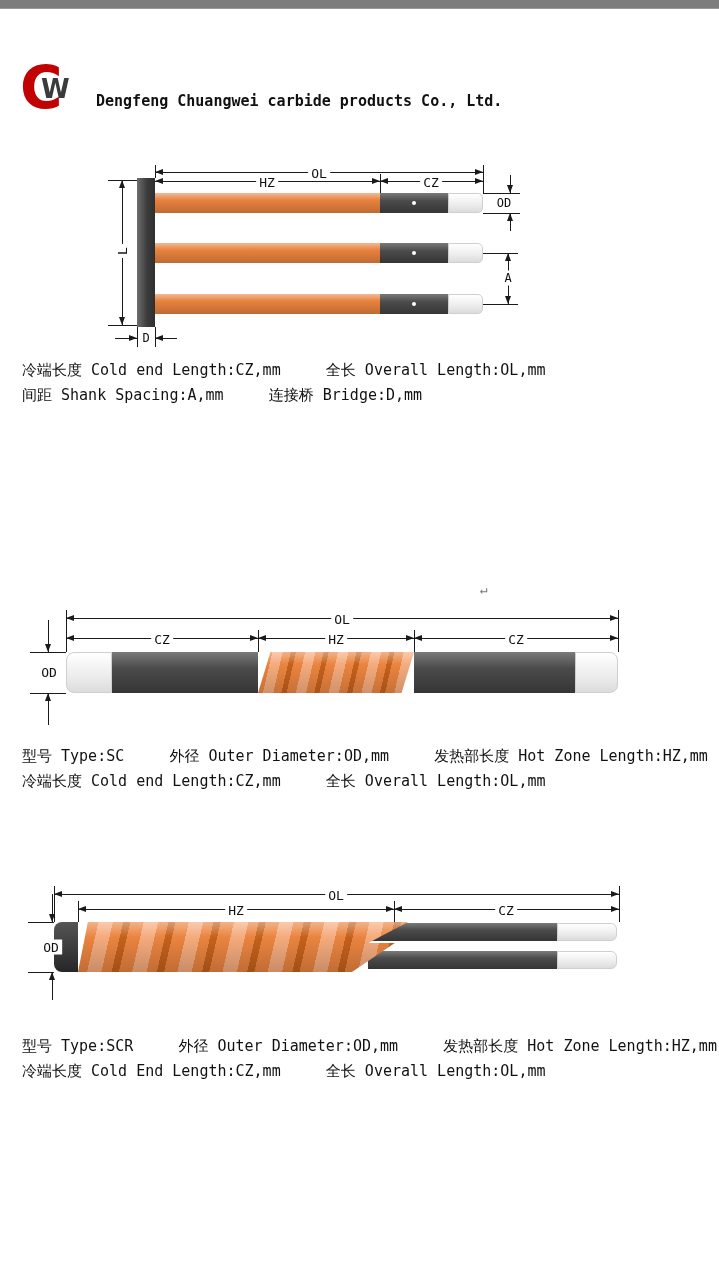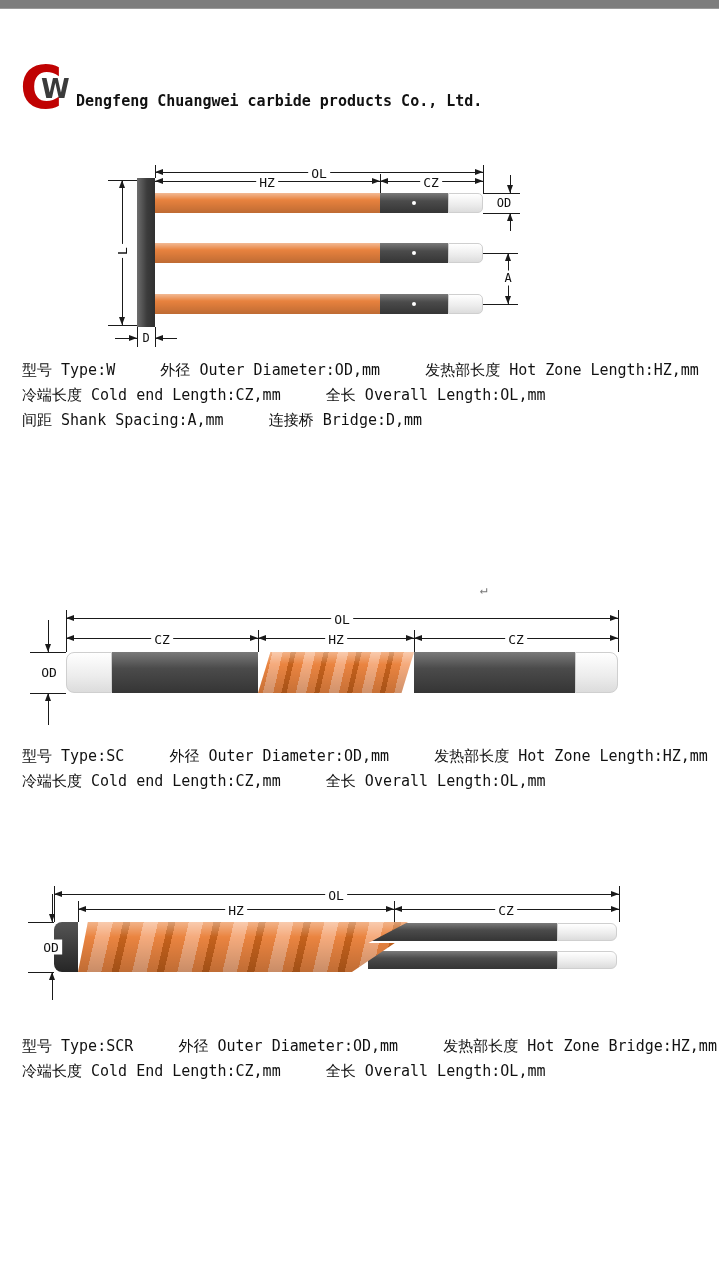--- a/index.html
+++ b/index.html
@@ -5,21 +5,21 @@
   html,body{margin:0;padding:0;background:#fff;}
   .page{position:relative;width:719px;height:1280px;background:#fff;overflow:hidden;
         font-family:"DejaVu Sans Mono","Liberation Mono",monospace;color:#111;}
   .top-bar{position:absolute;left:0;top:0;width:719px;height:8px;background:#7d7d7d;border-bottom:1px solid #9a9a9a;}
   
   .logo-c{position:absolute;left:20px;top:60px;font-family:"DejaVu Sans",sans-serif;
           font-weight:bold;font-size:58px;line-height:56px;color:#c00202;}
   .logo-w{position:absolute;left:41px;top:76px;font-family:"DejaVu Sans",sans-serif;
           font-weight:bold;font-size:26px;line-height:26px;color:#3b3b3b;letter-spacing:-1px;}
   .company-cn{position:absolute;left:82px;top:66px;font-size:17px;letter-spacing:2px;color:#222;}
-  .company-en{position:absolute;left:76px;top:92px;font-size:15px;font-weight:bold;color:#111;}
+  .company-en{position:absolute;left:96px;top:92px;font-size:15px;font-weight:bold;color:#111;}
   .heading{position:absolute;left:22px;font-size:17px;font-weight:bold;white-space:pre;color:#000;}
   .spec-block{position:absolute;left:22px;font-size:15px;line-height:25px;color:#111;}
   .spec-line{white-space:pre-wrap;}
   .return-mark{position:absolute;left:480px;top:582px;font-size:13px;color:#777;}
   
   .diagram{position:absolute;}
   .dim{position:absolute;inset:0;}
   .hl{position:absolute;height:0;border-top:1px solid #1a1a1a;}
   .vl{position:absolute;width:0;border-left:1px solid #1a1a1a;}
   .ah{position:absolute;width:0;height:0;}
@@ -131,21 +131,20 @@
       <div class="hl" style="left:383px;top:90px;width:35px;"></div>
       <div class="hl" style="left:383px;top:141px;width:35px;"></div>
       <div class="vl" style="left:408px;top:90px;height:51px;"></div>
       <div class="ah u" style="left:405px;top:90px;"></div>
       <div class="ah d" style="left:405px;top:133px;"></div>
       <span class="dlab sm" style="left:408px;top:115px;">A</span>
     </div>
   </div>
 
   <div class="spec-block" style="top:358px;">
-    <div class="spec-line">型号 Type:W     外径 Outer Diameter:OD,mm     发热部长度 Hot Zone Length:HZ,mm</div>
     <div class="spec-line">冷端长度 Cold end Length:CZ,mm     全长 Overall Length:OL,mm</div>
     <div class="spec-line">间距 Shank Spacing:A,mm     连接桥 Bridge:D,mm</div>
   </div>
 
   <span class="return-mark">↵</span>
 
   <div class="diagram" style="left:28px;top:598px;width:640px;height:135px;">
 
     <div class="dim">
       <div class="vl" style="left:38px;top:12px;height:42px;"></div>
@@ -241,17 +240,17 @@
       <div class="hl" style="left:0px;top:104px;width:26px;"></div>
       <div class="vl" style="left:24px;top:26px;height:28px;"></div>
       <div class="ah d" style="left:21px;top:46px;"></div>
       <div class="vl" style="left:24px;top:104px;height:28px;"></div>
       <div class="ah u" style="left:21px;top:104px;"></div>
       <span class="dlab" style="left:23px;top:79px;">OD</span>
     </div>
   </div>
 
   <div class="spec-block" style="top:1034px;">
-    <div class="spec-line">型号 Type:SCR     外径 Outer Diameter:OD,mm     发热部长度 Hot Zone Bridge:HZ,mm</div>
+    <div class="spec-line">型号 Type:SCR     外径 Outer Diameter:OD,mm     发热部长度 Hot Zone Length:HZ,mm</div>
     <div class="spec-line">冷端长度 Cold End Length:CZ,mm     全长 Overall Length:OL,mm</div>
   </div>
 
 </div>
 
 </body></html>

